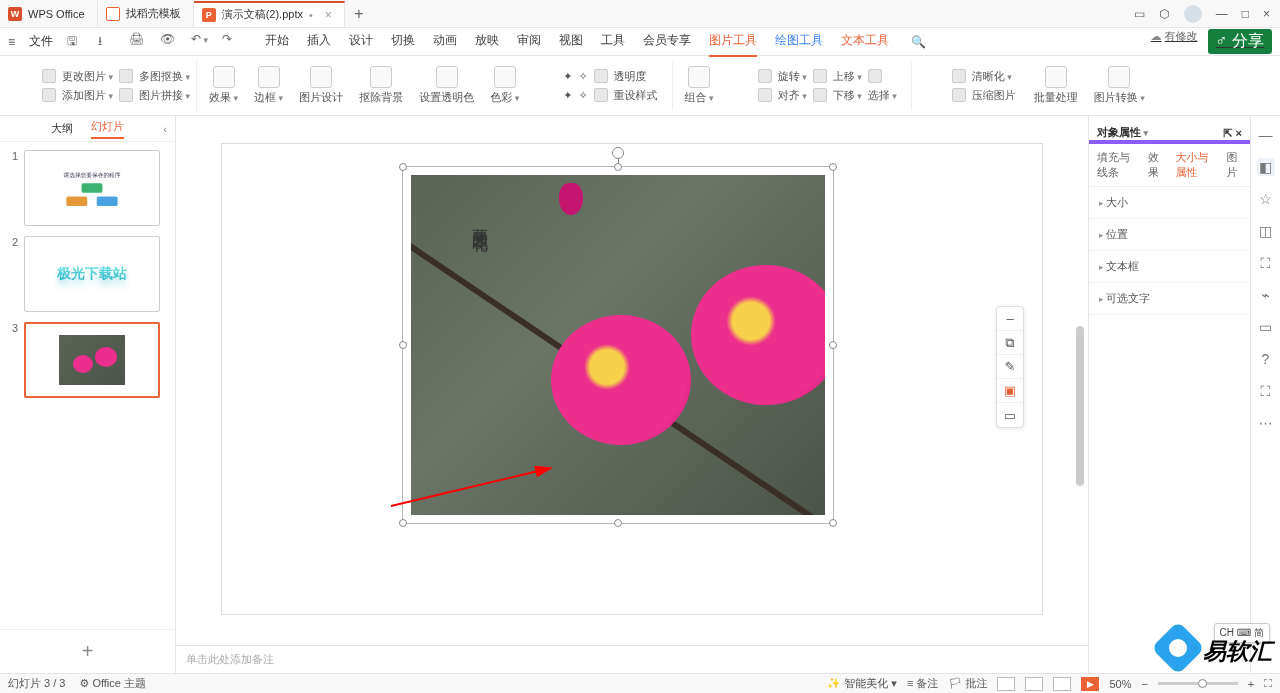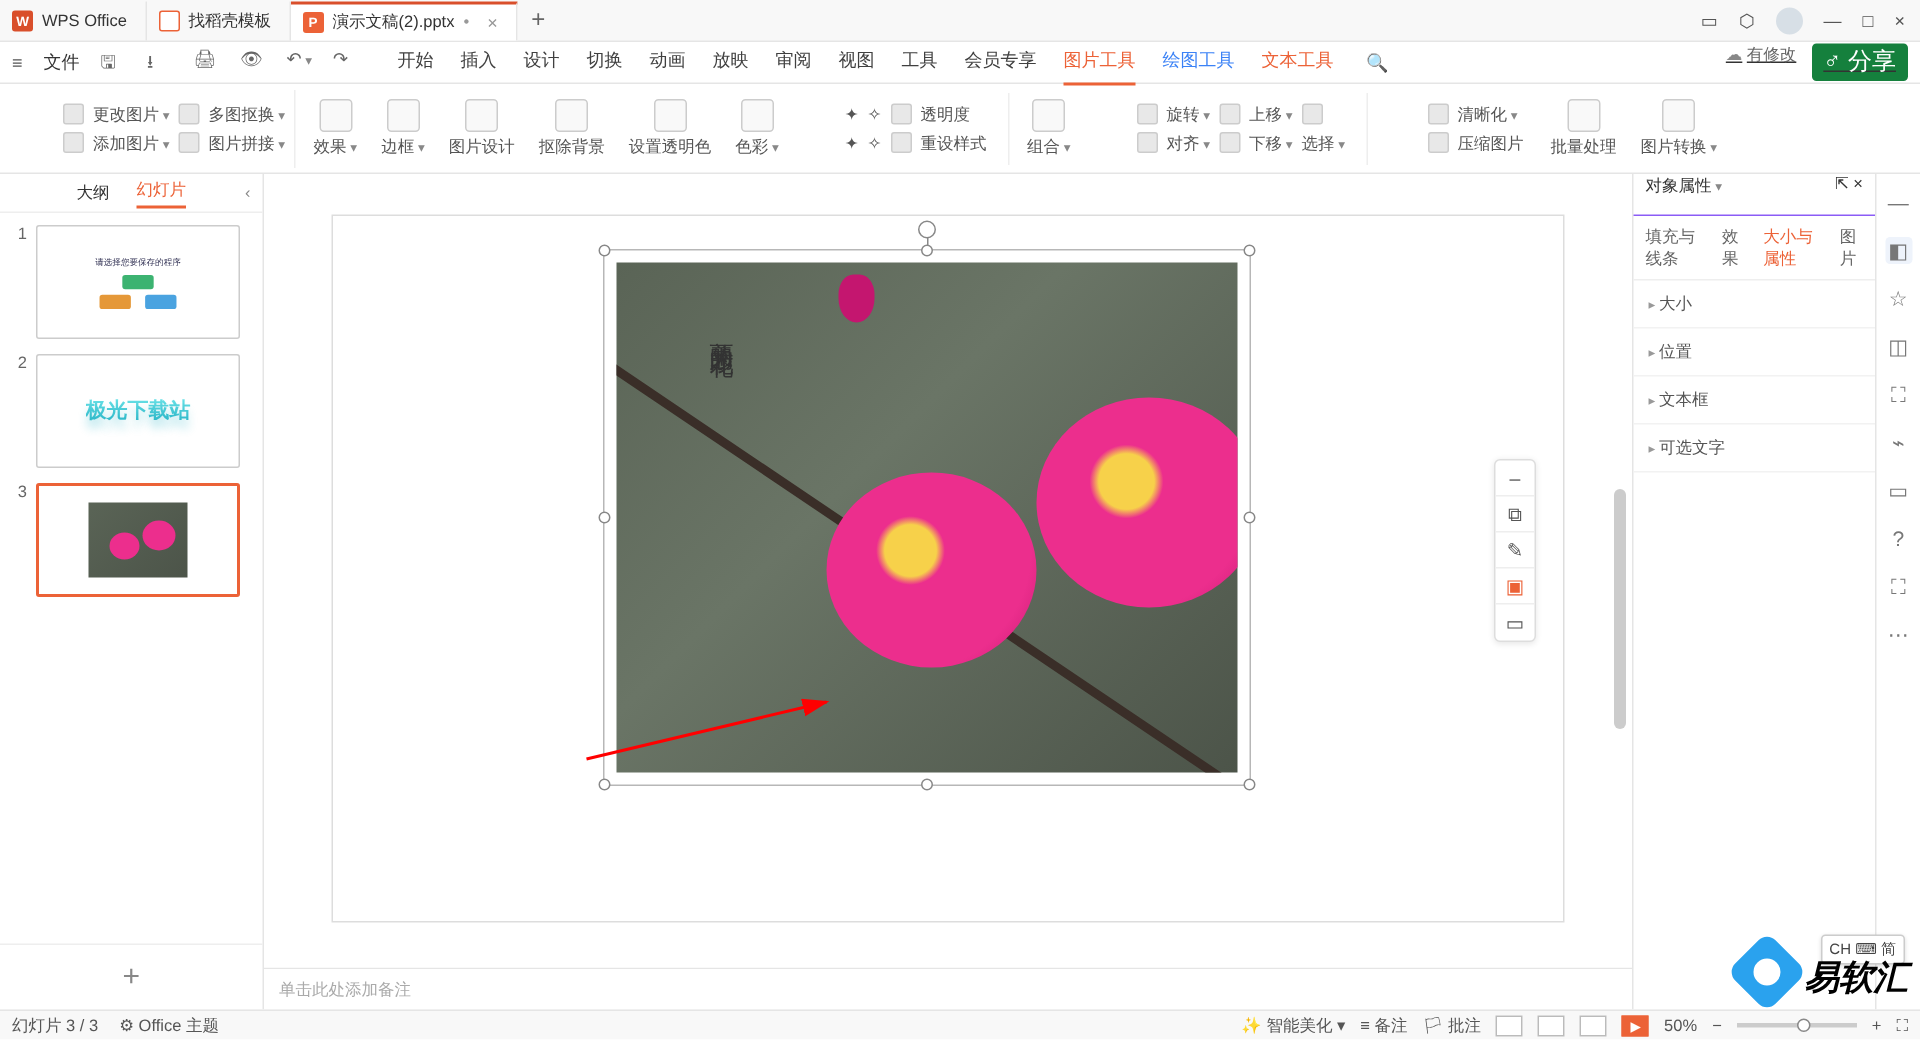--- a/index.html
+++ b/index.html
@@ -72,21 +72,21 @@
 .float-tools{ position:absolute; left:820px; top:190px; background:#fff; border:1px solid #ddd; border-radius:4px; display:flex; flex-direction:column; box-shadow:0 1px 4px rgba(0,0,0,.1);}
 .float-tools div{ width:26px; height:24px; display:flex; align-items:center; justify-content:center; font-size:13px; border-bottom:1px solid #eee; color:#555;}
 .float-tools div:last-child{border:none;}
 
 .notes{ height:28px; border-top:1px solid #e5e5e5; padding:6px 10px; color:#aaa; font-size:11px;}
 .canvas-sb-v{ position:absolute; right:2px; top:30px; bottom:40px; width:10px;}
 .canvas-sb-v .thumb-sb{ position:absolute; top:180px; width:8px; height:160px; background:#ccc; border-radius:4px;}
 
 
 .right-pane { width:162px; border-left:1px solid #e5e5e5; display:flex; flex-direction:column; font-size:11px;}
-.right-head { height:28px; display:flex; align-items:flex-start; padding:0 8px; justify-content:space-between; border-bottom:1px solid #8b5cf6;}
+.right-head { height:28px; display:flex; align-items:flex-end; padding:0 8px; justify-content:space-between; border-bottom:4px solid #8b5cf6;font-weight:bold;}
 .right-tabs { display:flex; height:26px; border-bottom:1px solid #eee;}
 .right-tabs div{ flex:1; text-align:center; line-height:26px; color:#666;}
 .right-tabs .act{ background:#fff; color:#333; border:1px solid #ddd; border-bottom:none; border-radius:3px 3px 0 0; margin:2px 4px 0;}
 .sub-tabs{ display:flex; gap:12px; padding:6px 8px; border-bottom:1px solid #eee;}
 .sub-tabs span{ color:#666; cursor:pointer;}
 .sub-tabs .act{ color:#ec6237;}
 .prop-sec{ padding:8px 10px; border-bottom:1px solid #f2f2f2; color:#555;}
 .prop-sec::before{content:"▸ "; color:#999; font-size:9px;}
 
 

